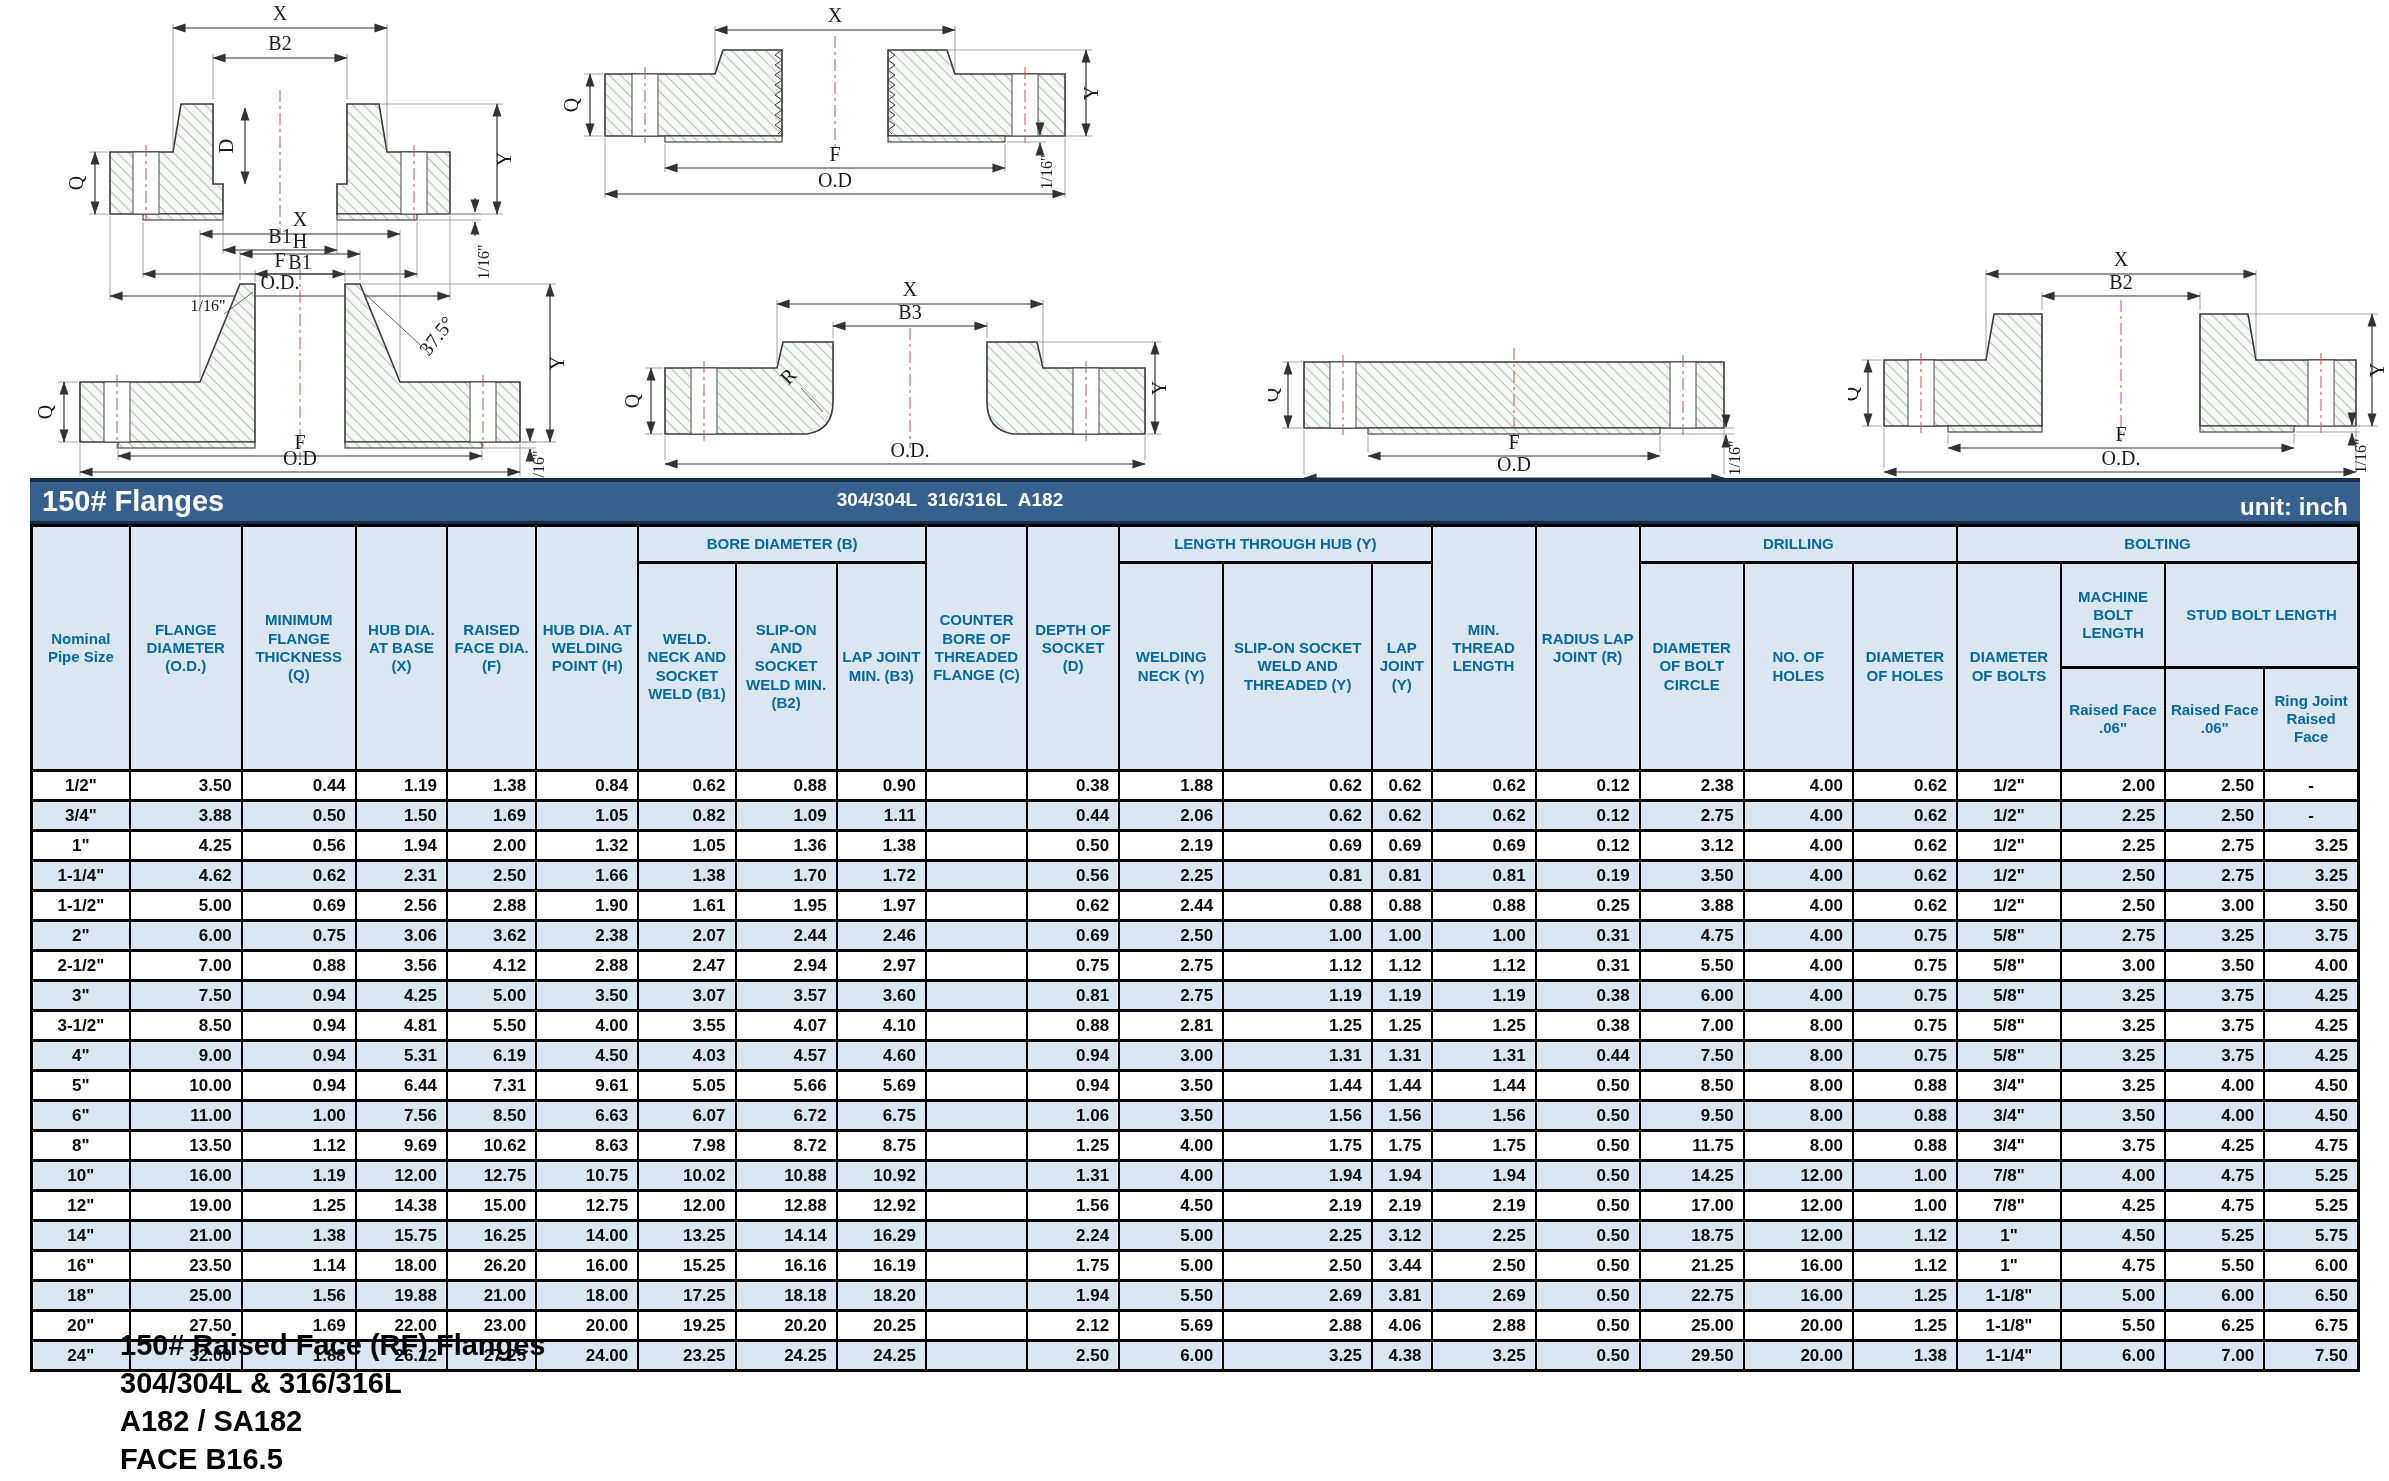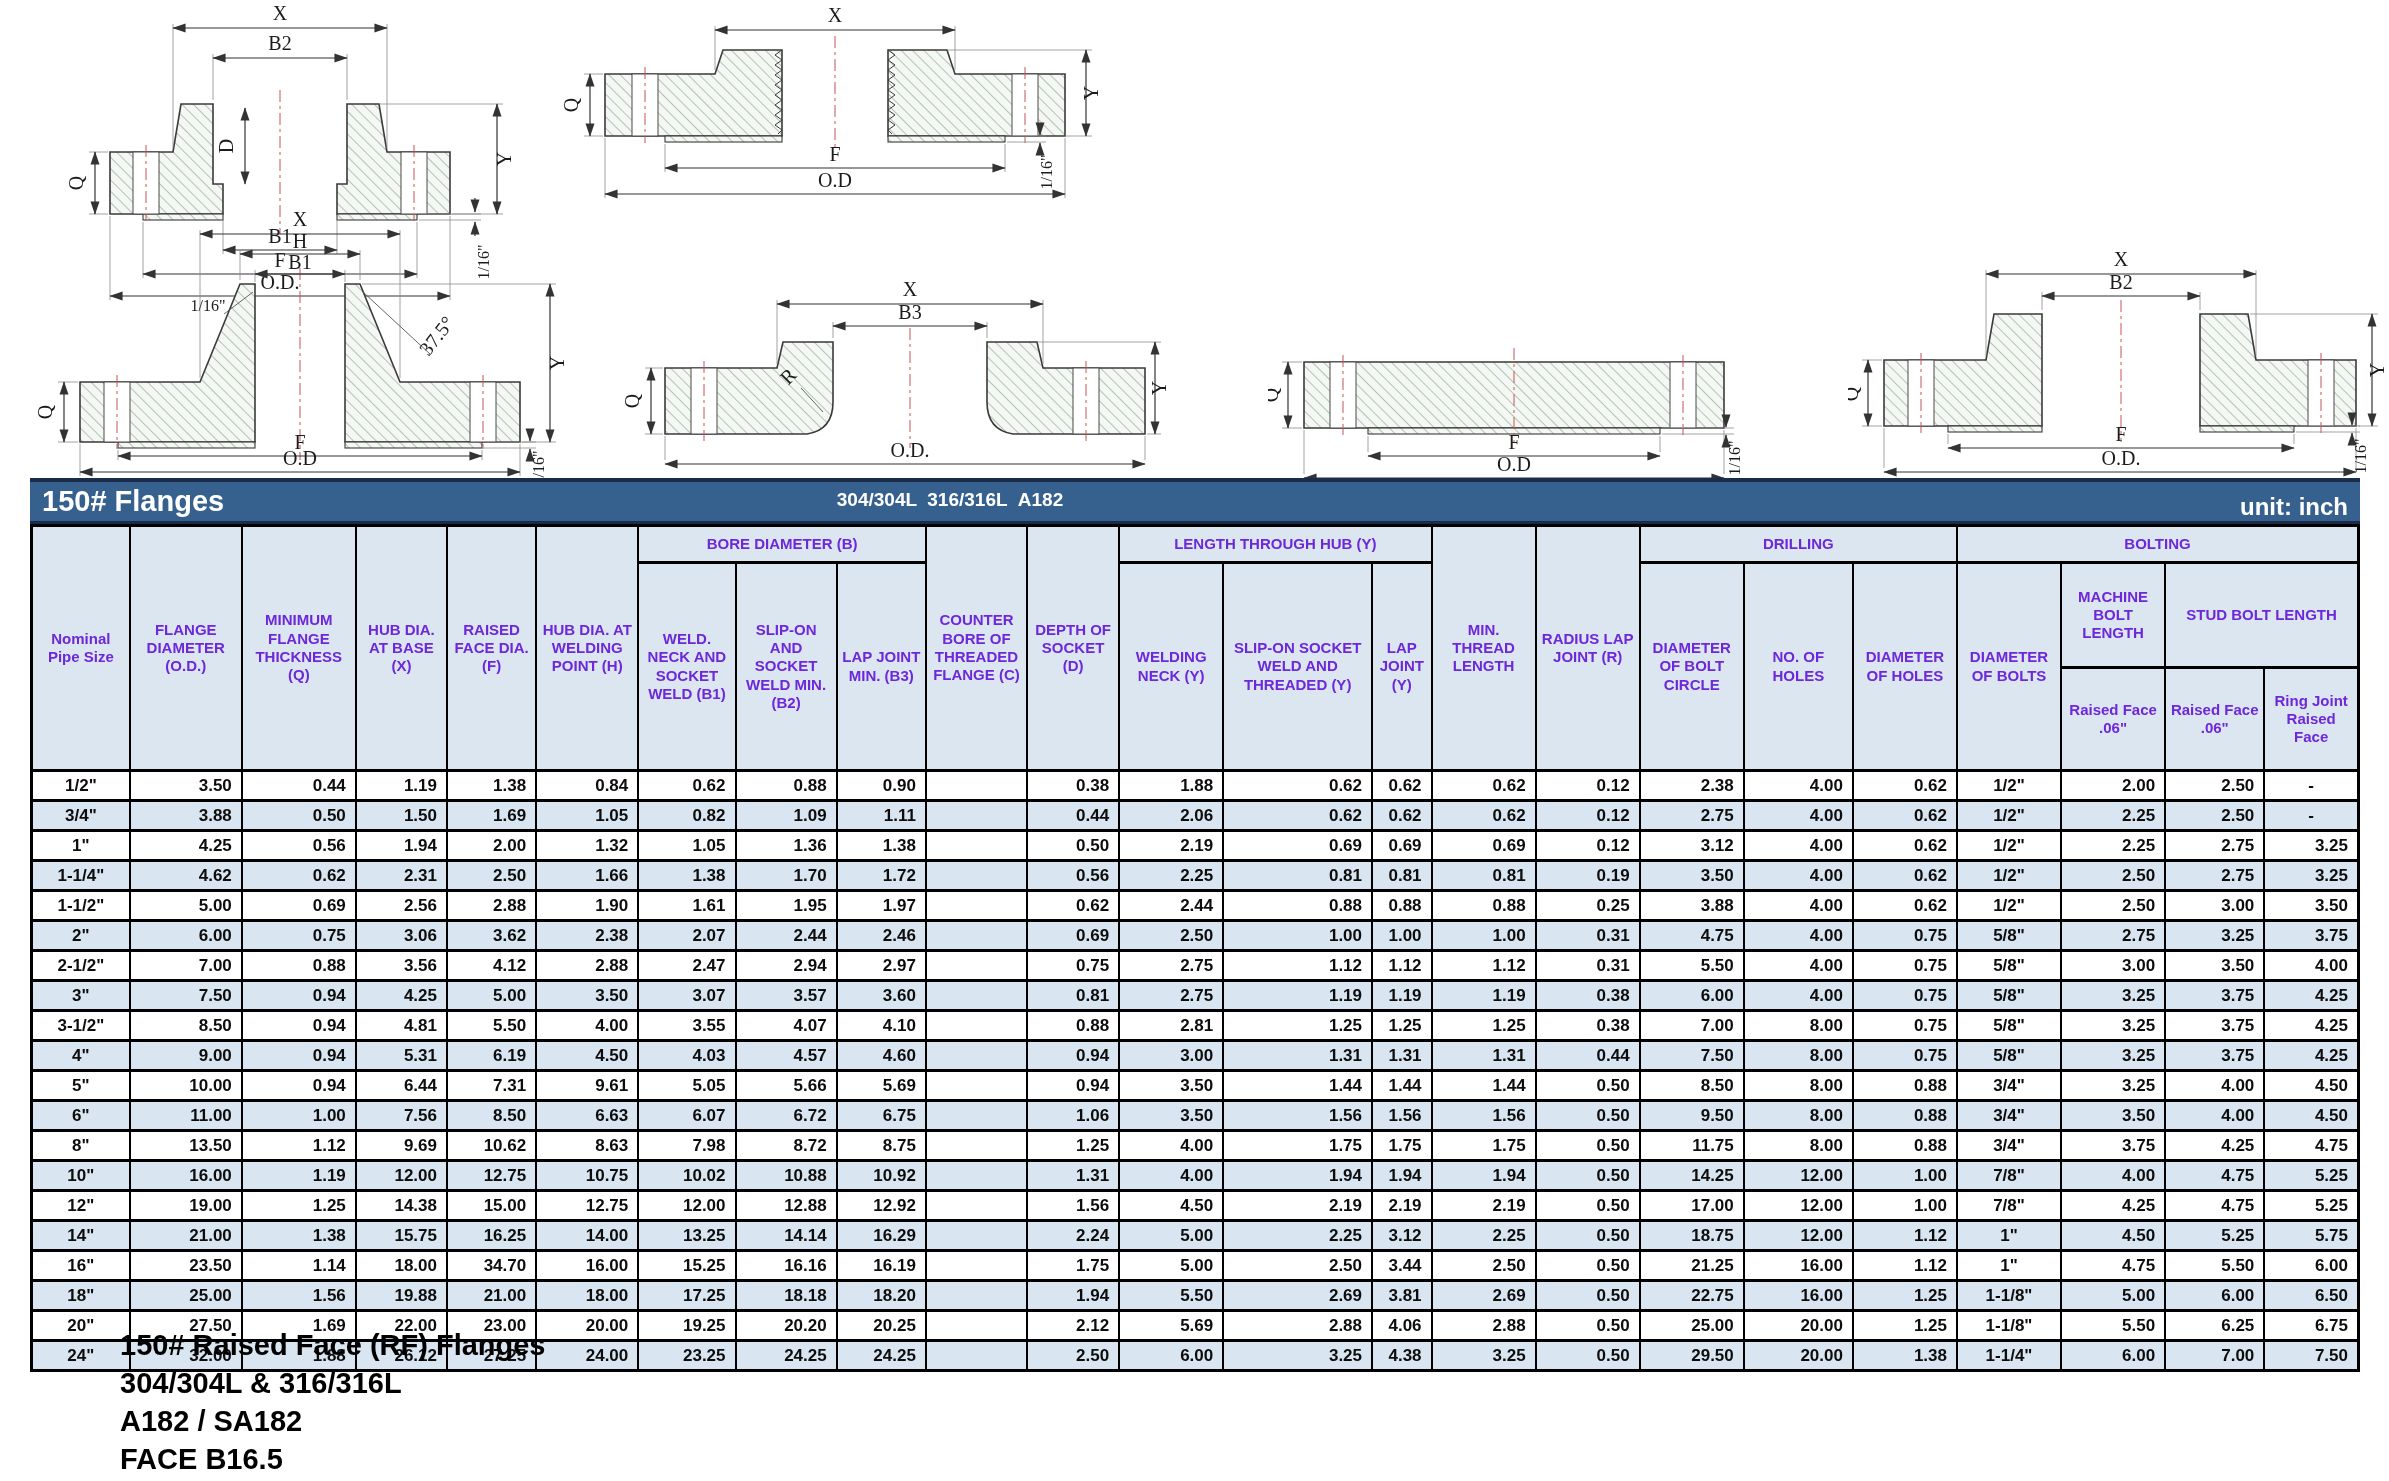--- a/index.html
+++ b/index.html
@@ -35,21 +35,21 @@
   .tt-left{position:absolute;left:12px;top:3px;font-size:29px}
   .tt-center{position:absolute;left:920px;top:7px;font-size:19px;transform:translateX(-50%)}
   .tt-right{position:absolute;right:12px;top:11px;font-size:24px}
 
   
   .flange-table{position:absolute;left:30px;top:524px;width:2330px;
                 border-collapse:collapse;table-layout:fixed;border:3px solid #000}
   .flange-table th,.flange-table td{border-left:2px solid #000;border-right:2px solid #000;
                 border-top:3px solid #000;border-bottom:3px solid #000}
   .flange-table th{background:#dce6f1;font-weight:bold;text-align:center;vertical-align:middle;
-                   font-size:15px;line-height:1.22;padding:2px 3px;color:#6d28d9}
+                   font-size:15px;line-height:1.22;padding:2px 3px;color:#0369a1}
   .hr1 th{height:30px}
   .hr2 th{height:98px}
   .hr3 th{height:96px}
   .flange-table td{height:27px;font-size:17px;font-weight:bold;color:#0d0d0d;
                    padding:0 9px 0 0;text-align:right;vertical-align:middle;background:#fff}
   tr.alt td{background:#d9e5f1}
   td.c-size,td.c-frac,td.c-dash{text-align:center;padding:0}
 
   
   .footer{position:absolute;left:120px;top:1326px;font-size:29px;font-weight:bold;
@@ -801,21 +801,21 @@
         <td class="c-frac">1"</td>
         <td class="c-num">4.50</td>
         <td class="c-num">5.25</td>
         <td class="c-num">5.75</td>
       </tr>
       <tr>
         <td class="c-size">16"</td>
         <td class="c-num">23.50</td>
         <td class="c-num">1.14</td>
         <td class="c-num">18.00</td>
-        <td class="c-num">34.70</td>
+        <td class="c-num">26.20</td>
         <td class="c-num">16.00</td>
         <td class="c-num">15.25</td>
         <td class="c-num">16.16</td>
         <td class="c-num">16.19</td>
         <td class="c-num"></td>
         <td class="c-num">1.75</td>
         <td class="c-num">5.00</td>
         <td class="c-num">2.50</td>
         <td class="c-num">3.44</td>
         <td class="c-num">2.50</td>

